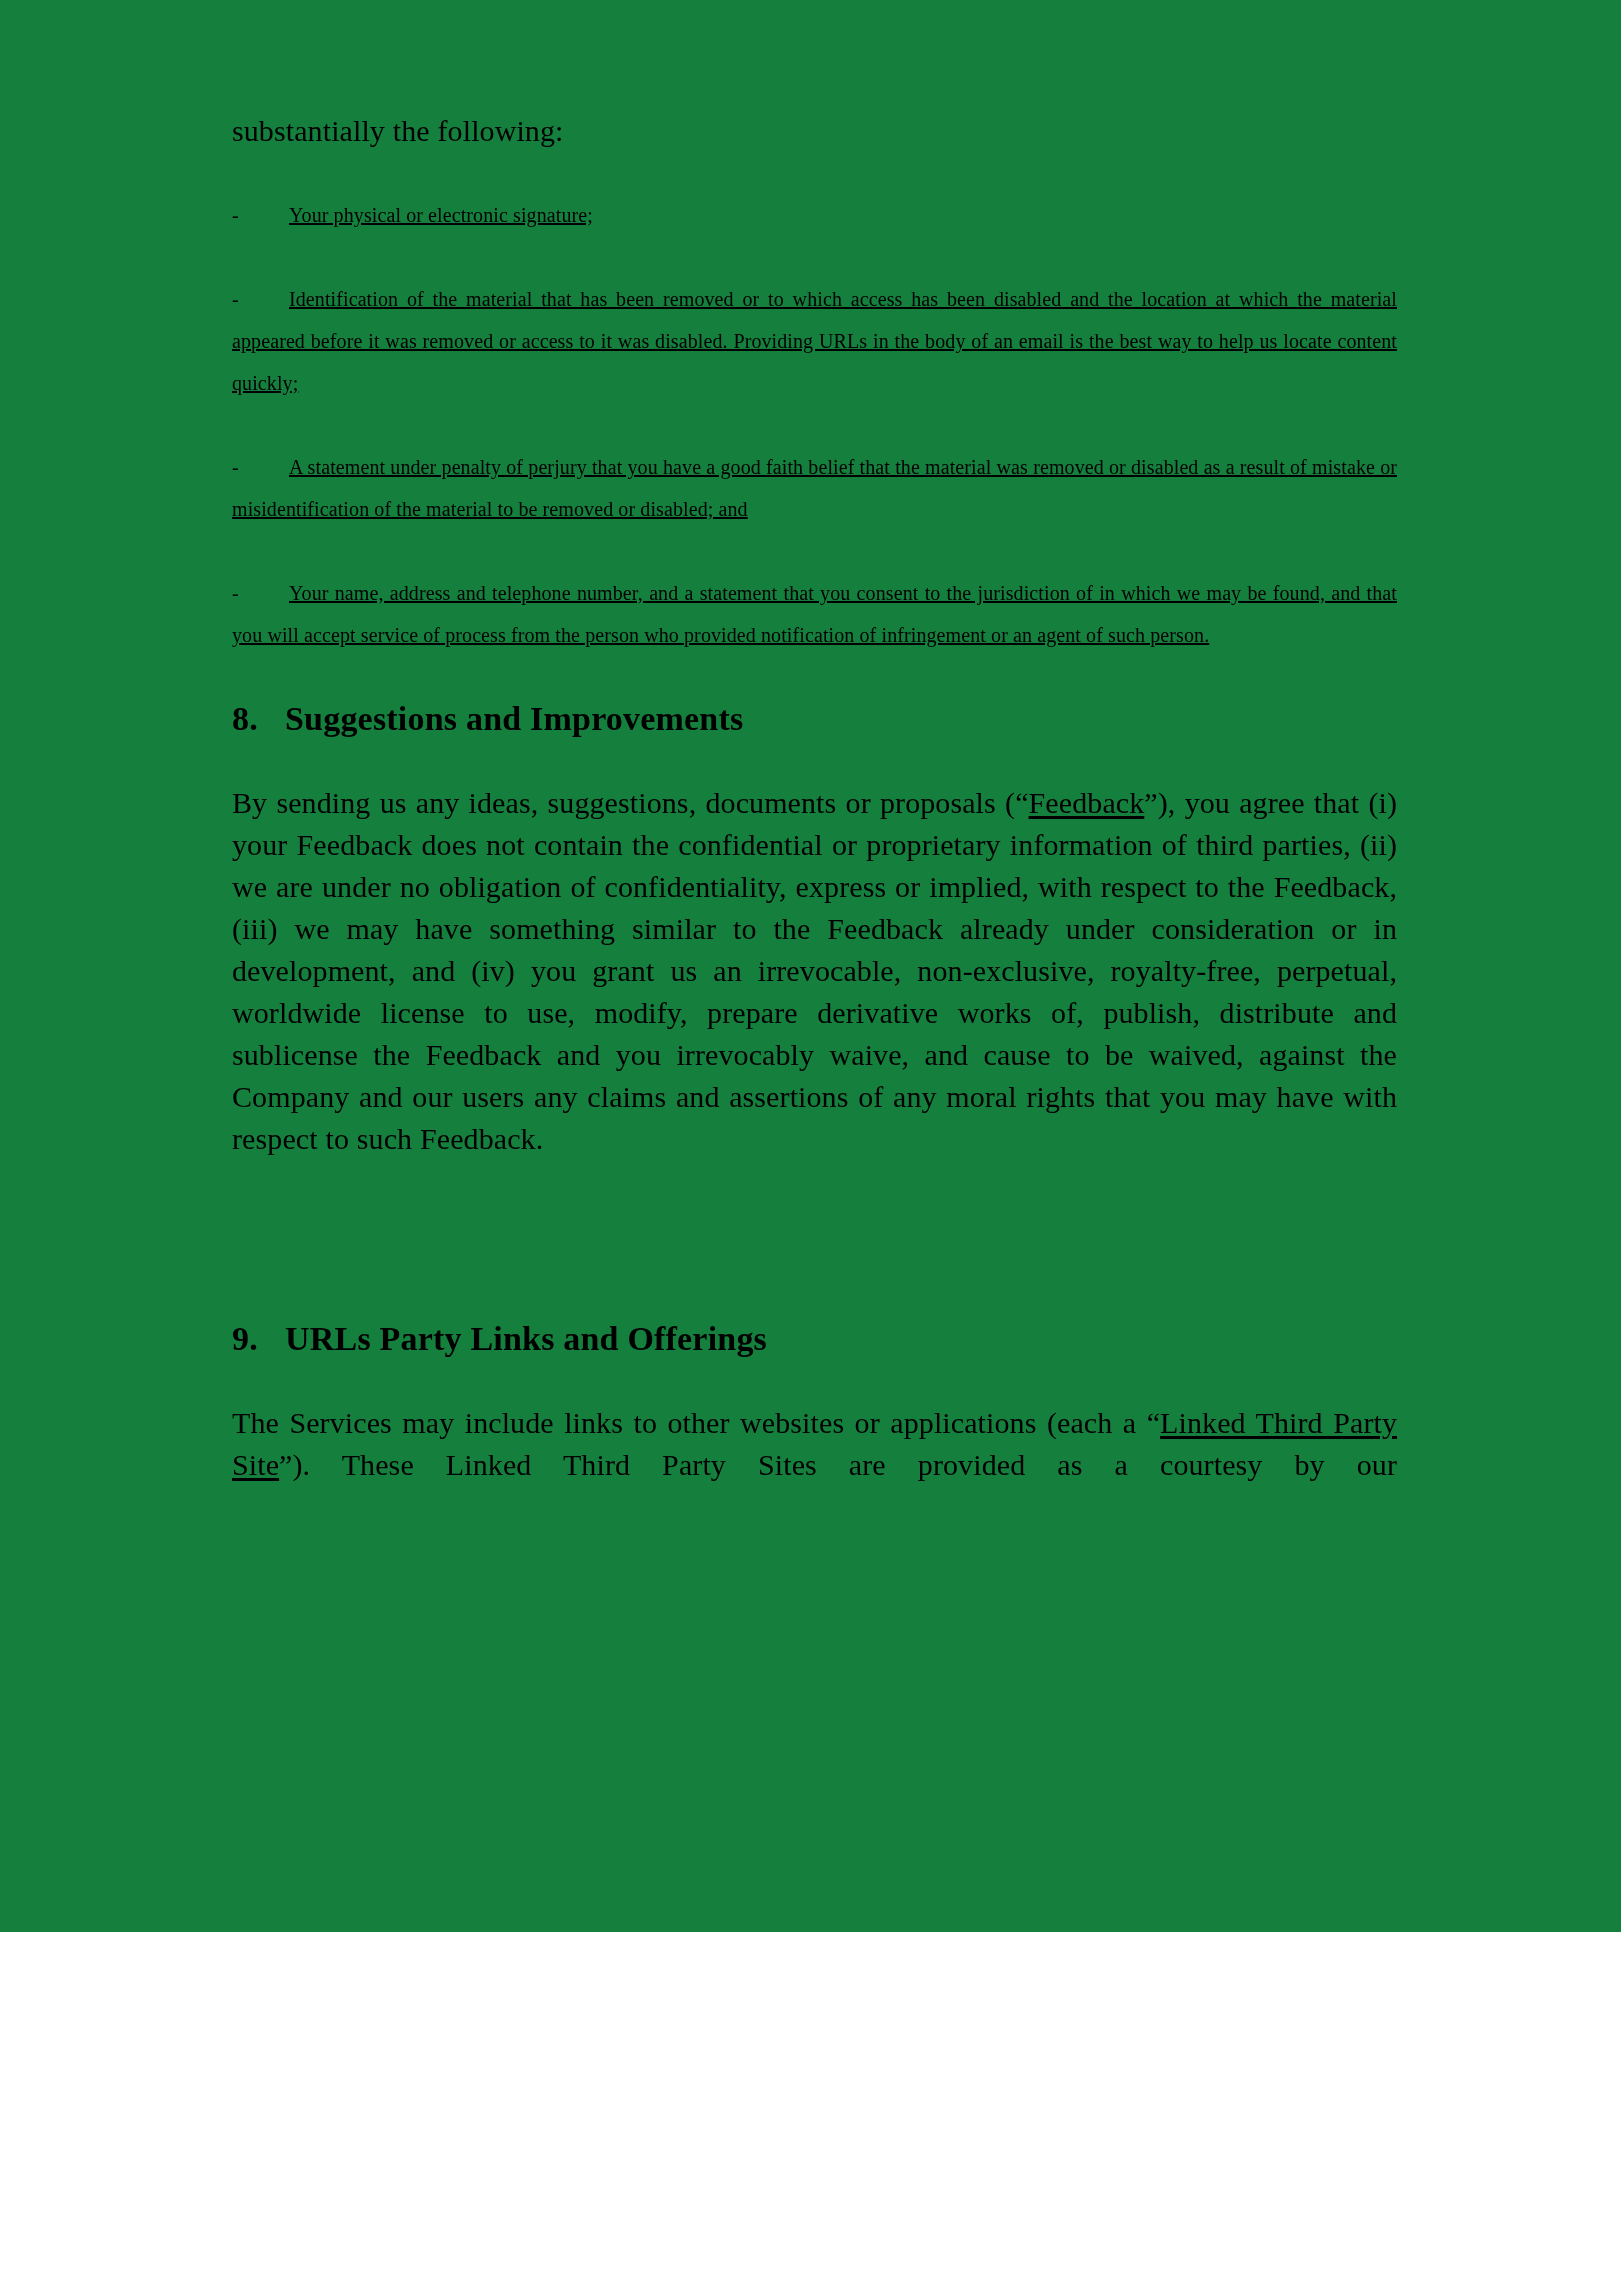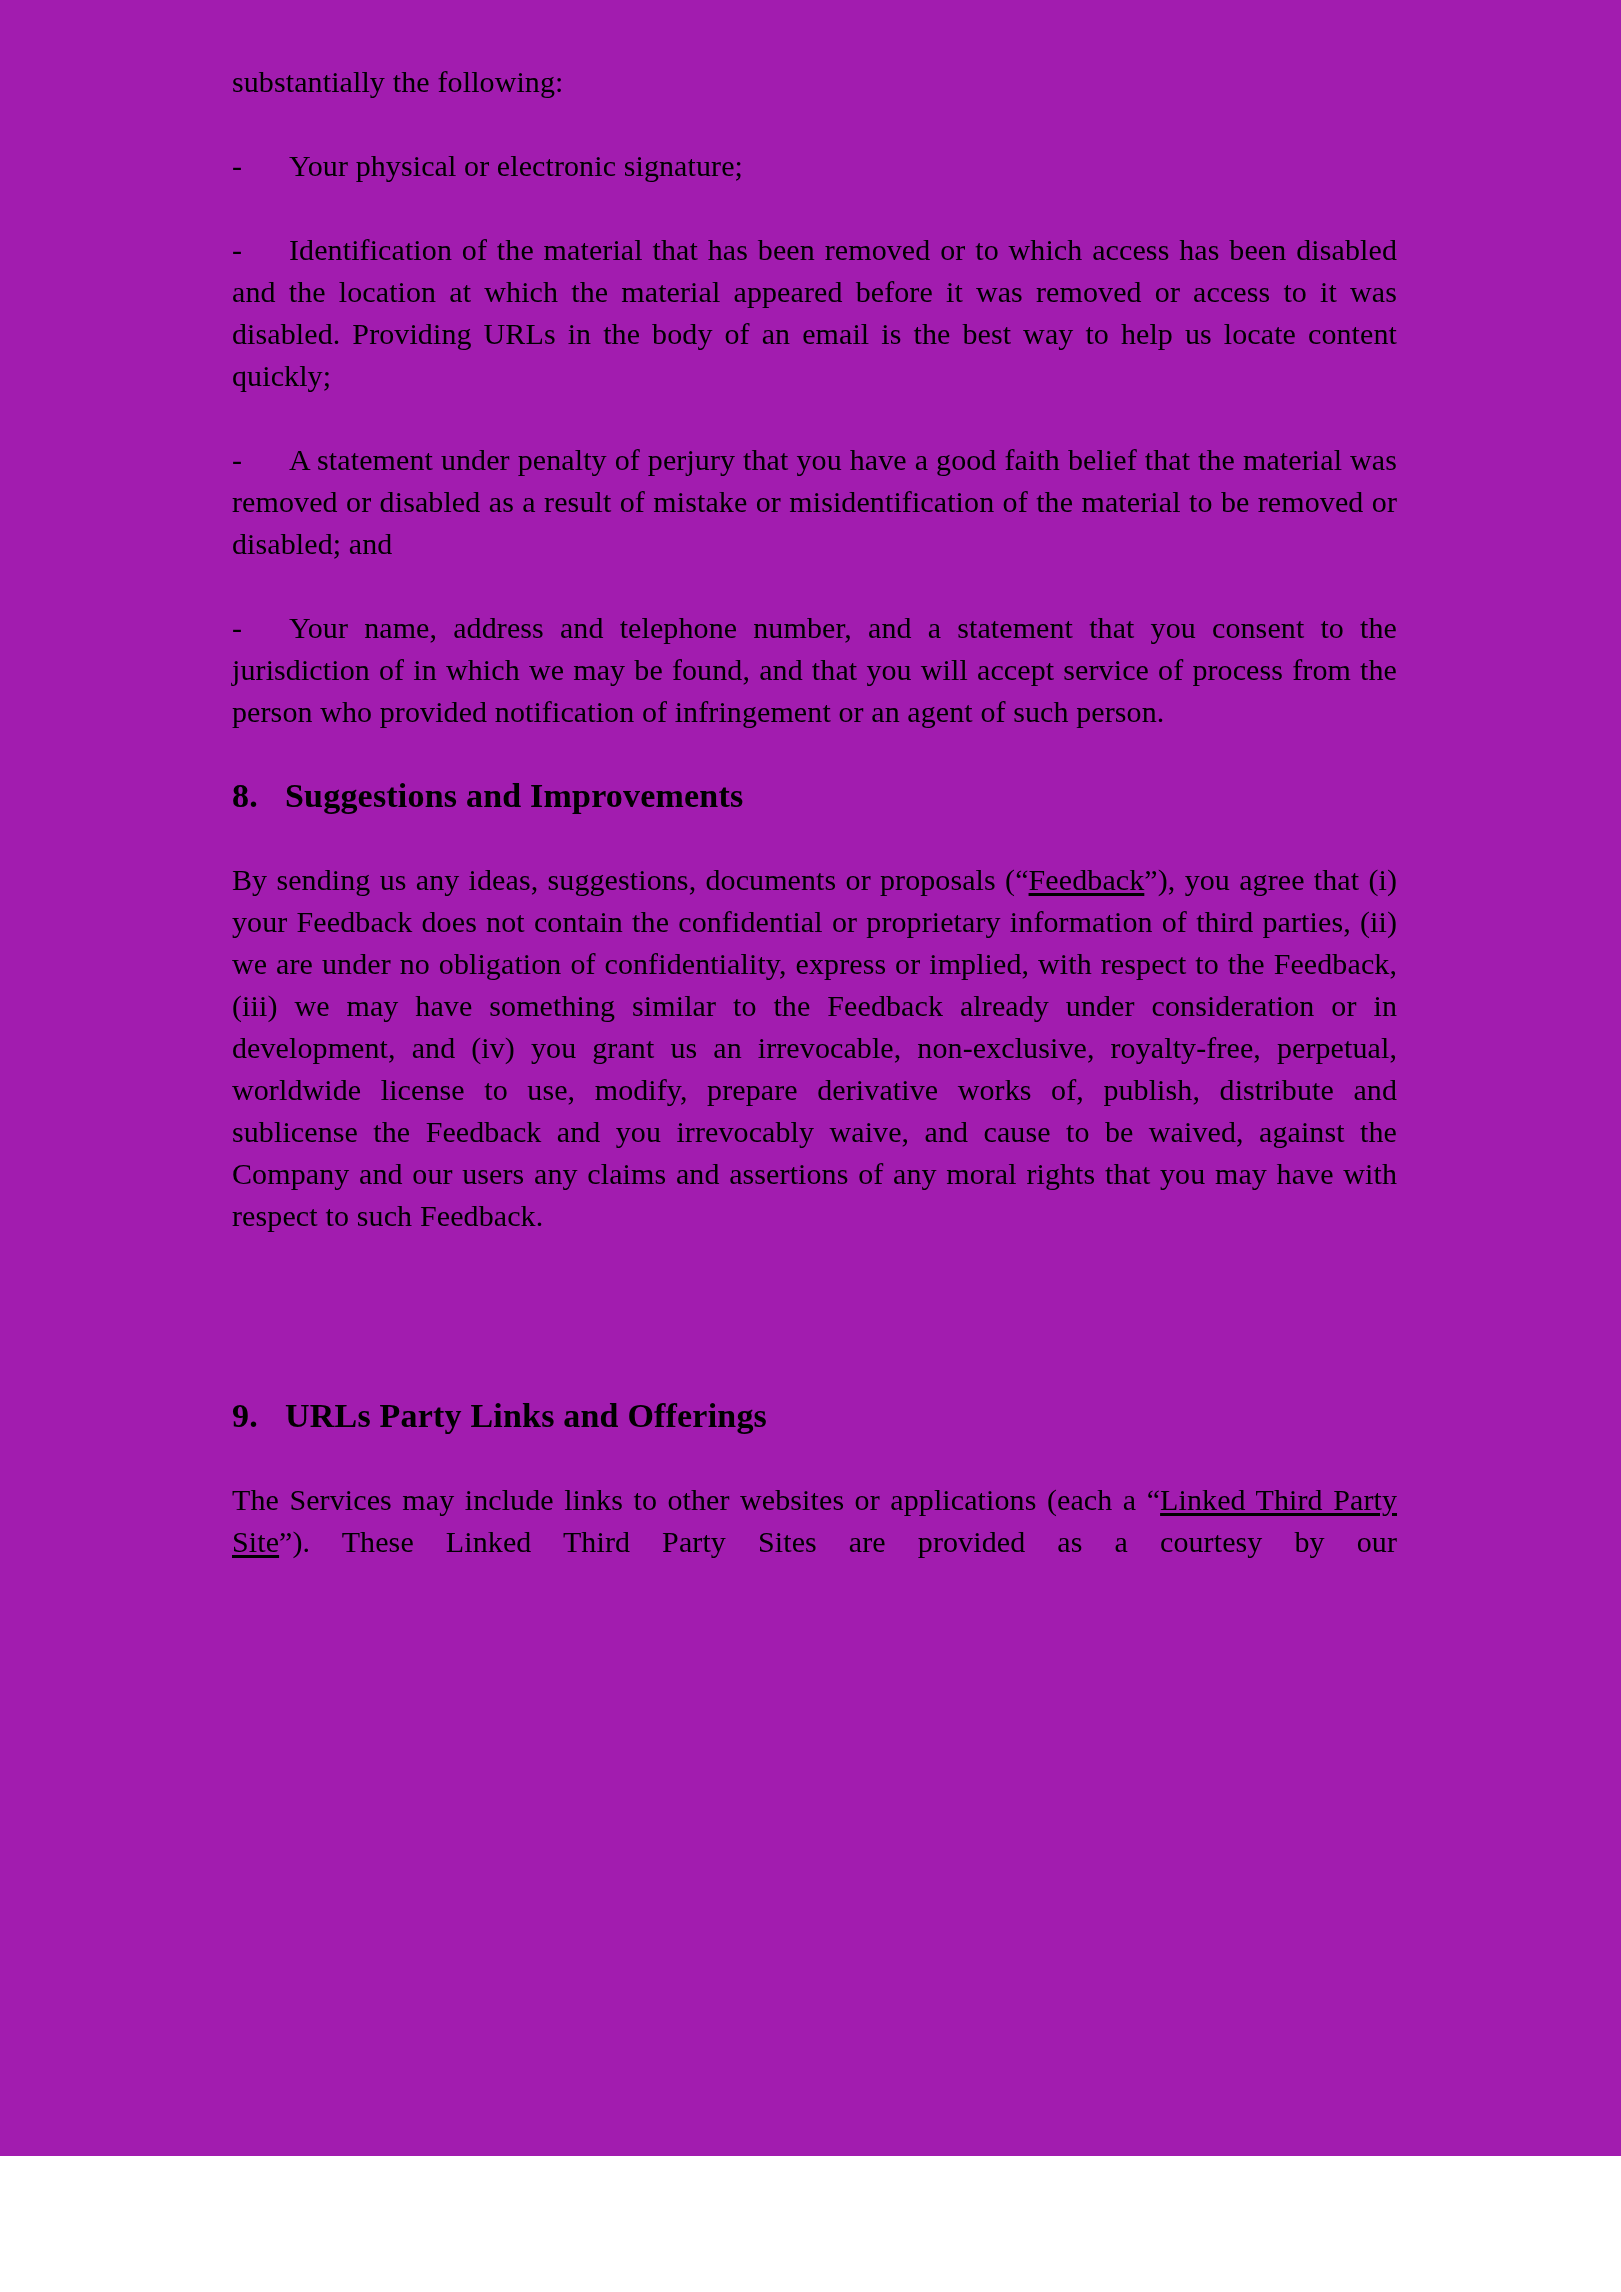--- a/index.html
+++ b/index.html
@@ -7,45 +7,46 @@
     padding: 0;
     background: #ffffff;
   }
   body {
     font-family: "Liberation Serif", "DejaVu Serif", serif;
     color: #000000;
   }
   .page {
     position: relative;
     width: 1621px;
-    height: 2156px;
-    background: #a21caf;
+    height: 1932px;
+    background: #15803d;
     box-sizing: border-box;
-    padding: 61px 223px 0 232px;
+    padding: 110px 223px 0 232px;
     overflow: hidden;
   }
   .content {
     width: 1165px;
   }
   p.body-text {
     margin: 0 0 42px 0;
     font-size: 30px;
     line-height: 42px;
     text-align: justify;
     text-justify: inter-word;
     letter-spacing: 0.1px;
     word-spacing: 0.2px;
   }
   p.bullet {
     margin: 4px 0 42px 0;
-    font-size: 30px;
+    font-size: 20px;
     line-height: 42px;
     text-align: justify;
     text-justify: inter-word;
     letter-spacing: 0.1px;
+    text-decoration: underline;
   }
   .bullet-dash {
     display: inline-block;
     width: 57px;
   }
   h2.section-heading {
     margin: 0 0 42px 0;
     font-size: 34px;
     line-height: 42px;
     font-weight: bold;

